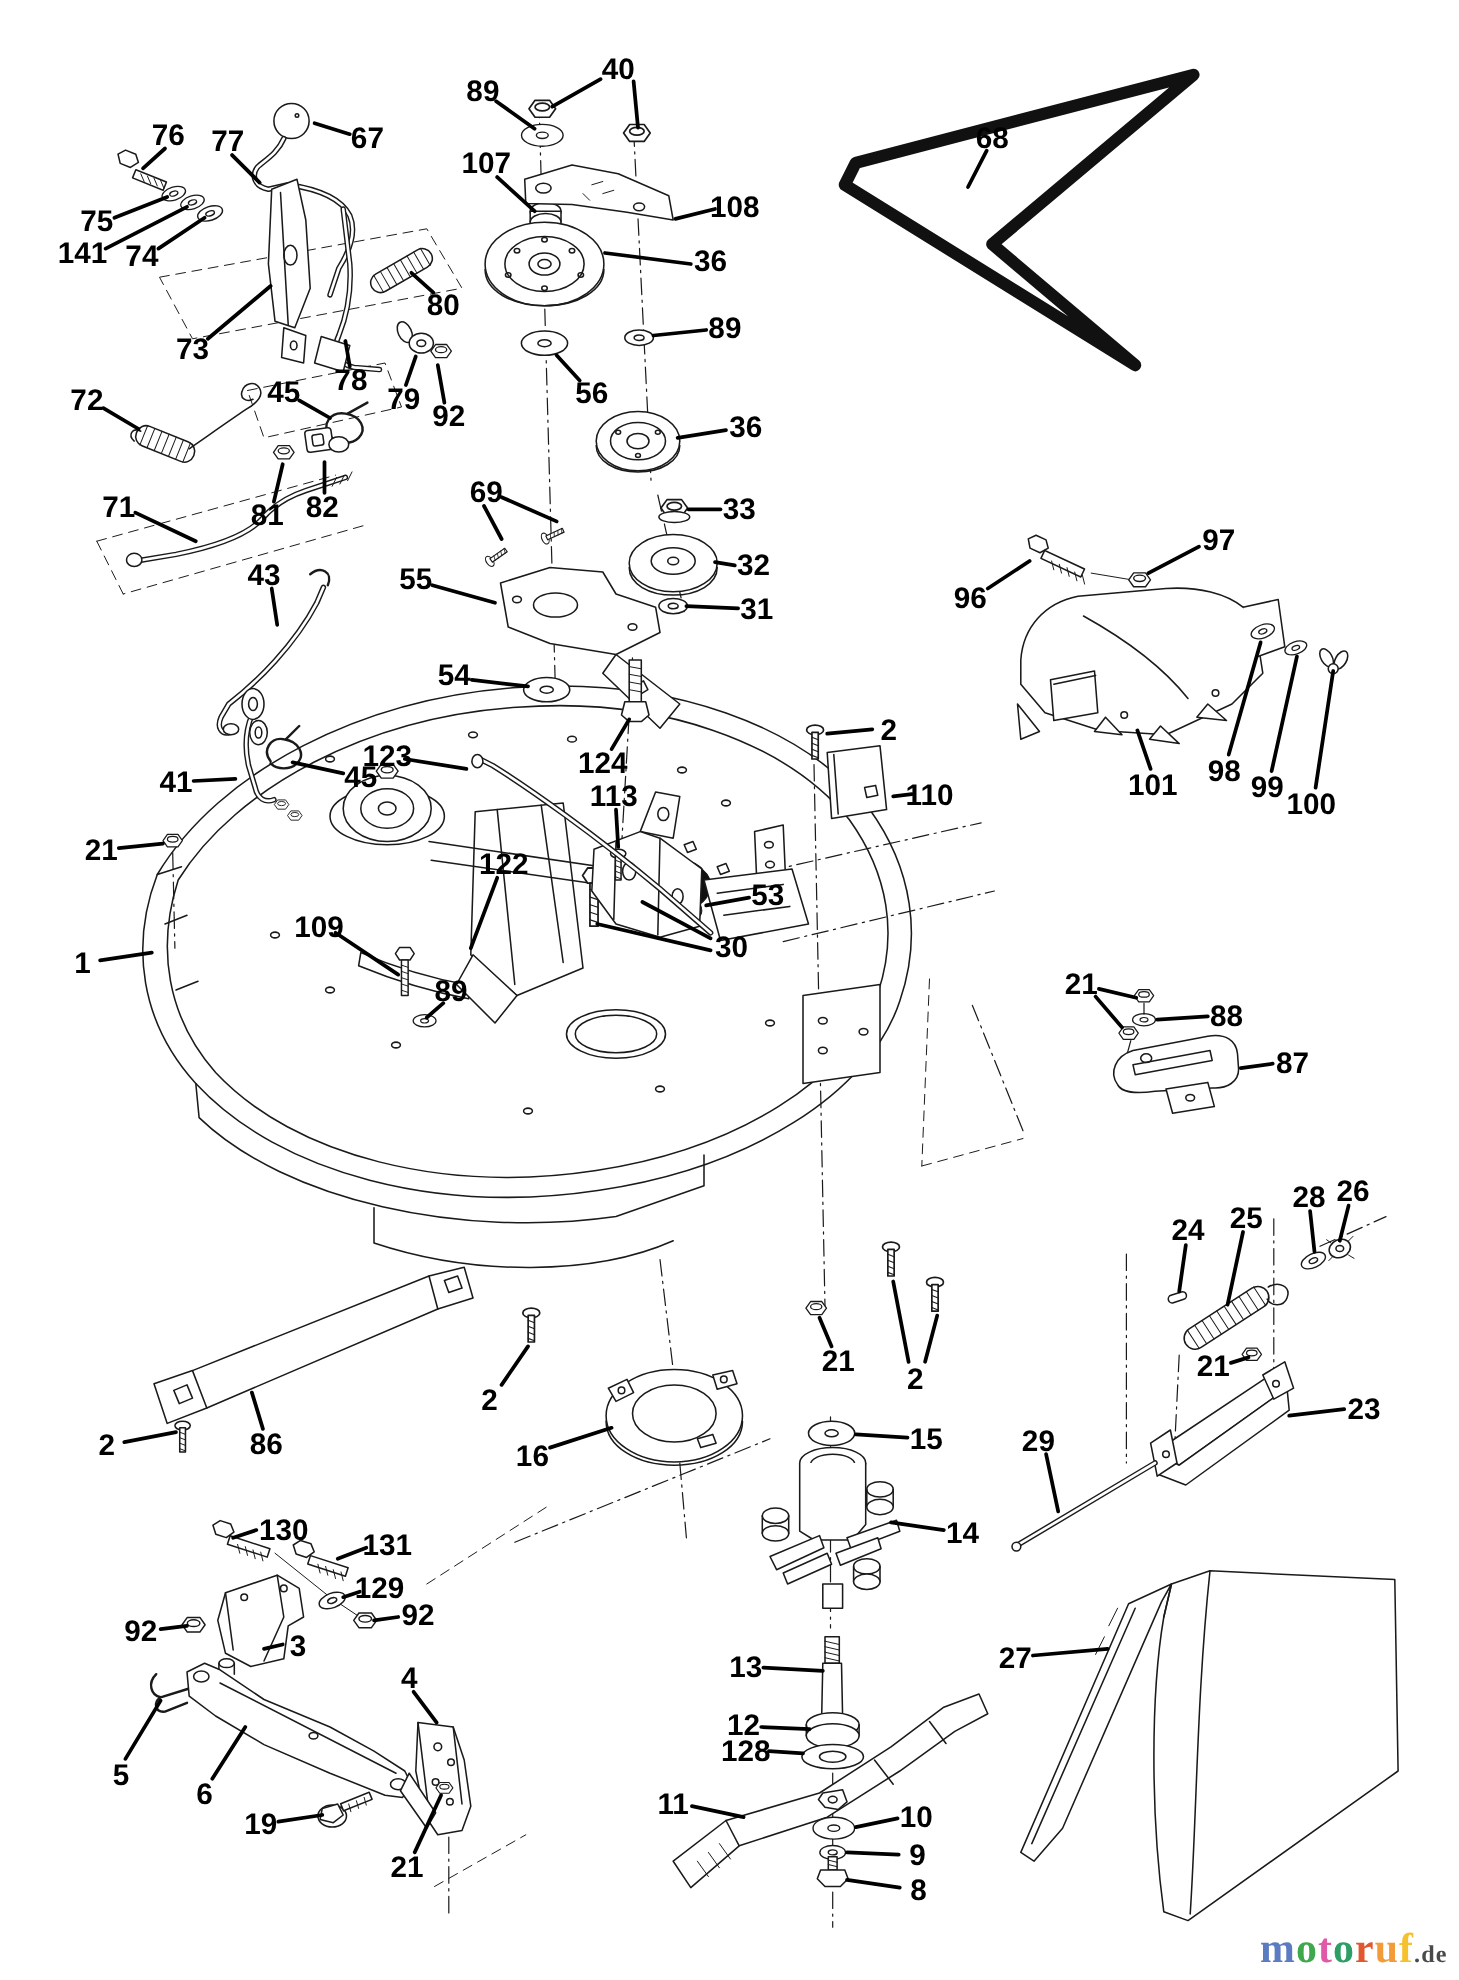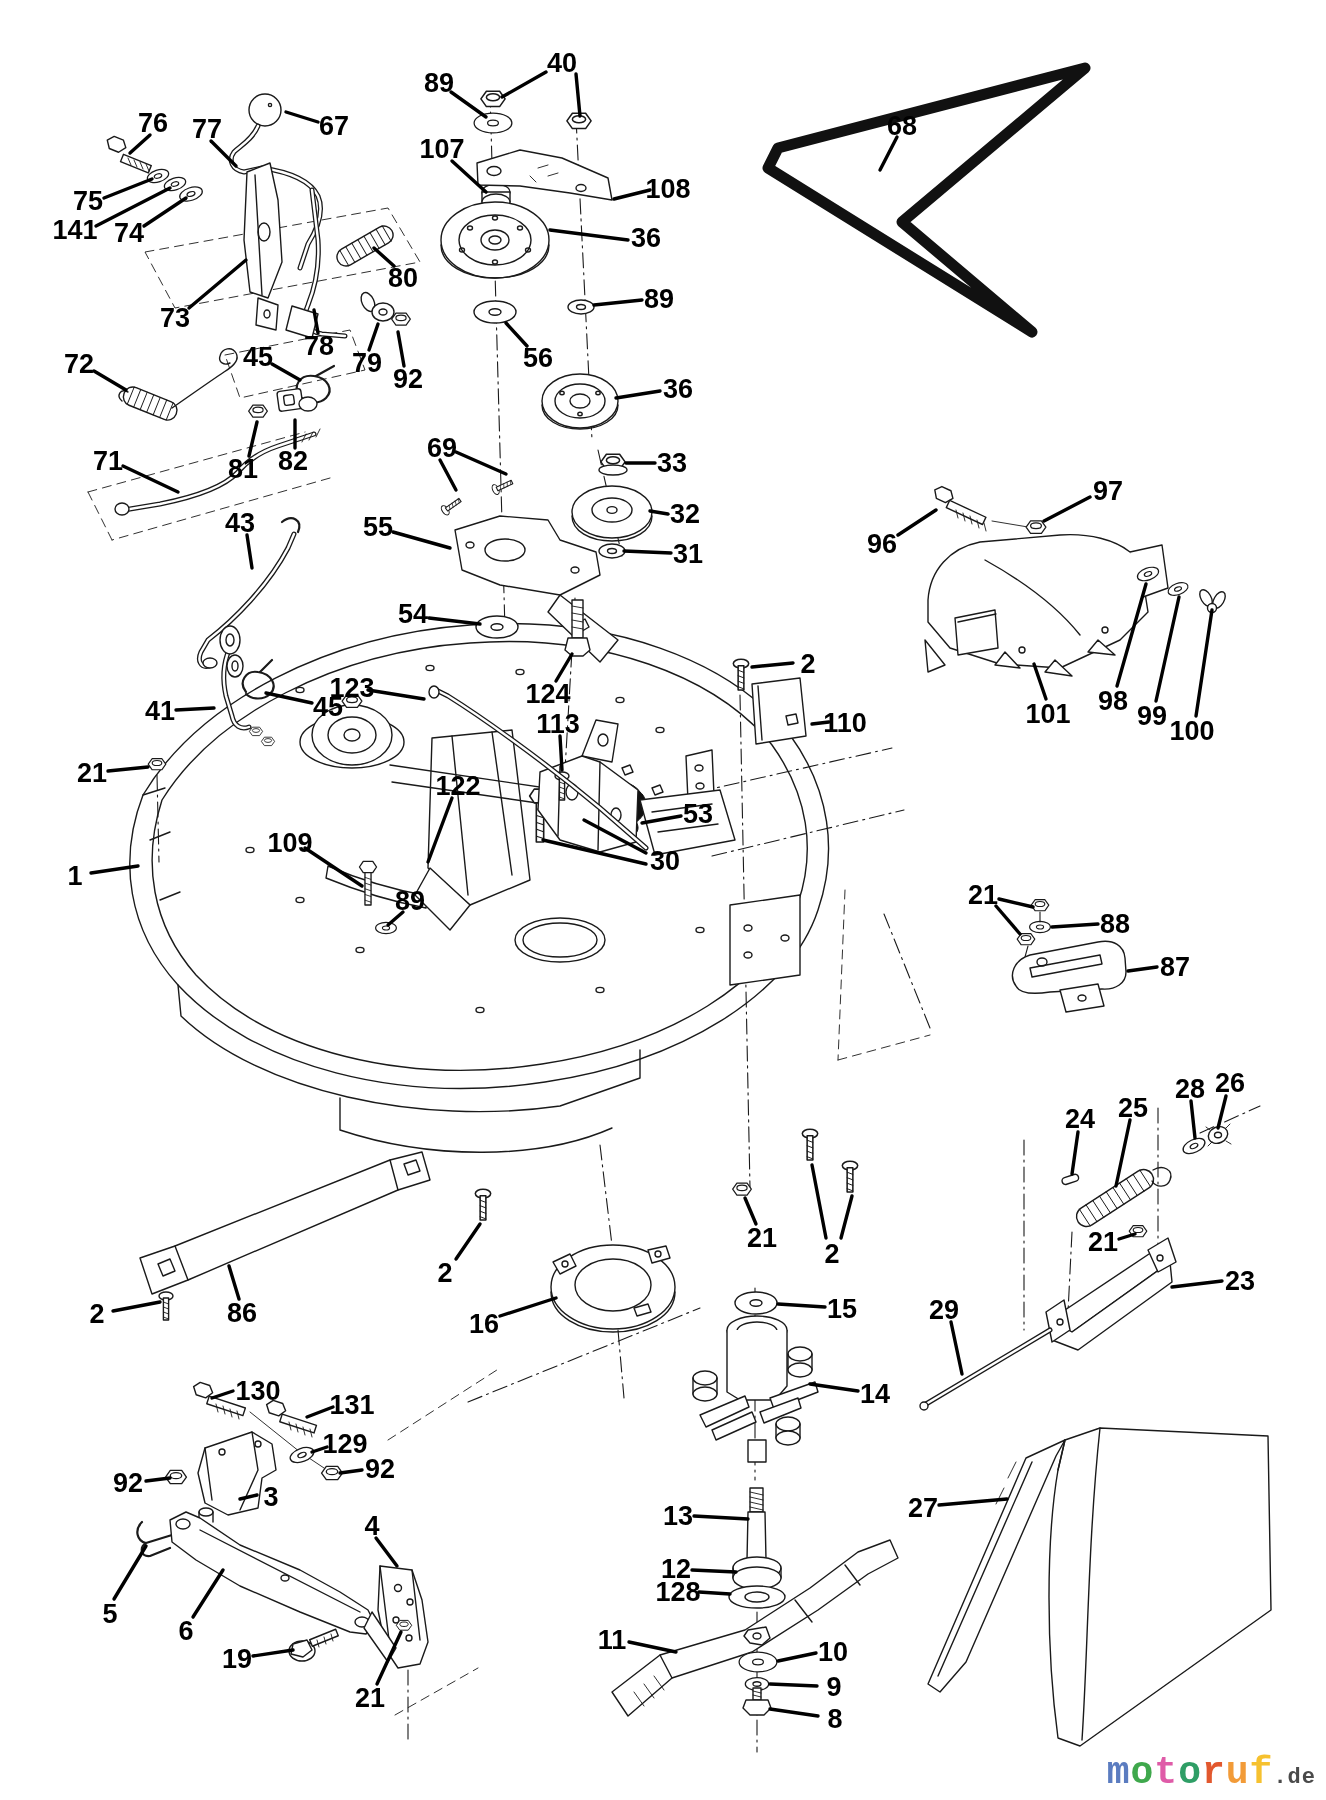--- a/index.html
+++ b/index.html
@@ -11,21 +11,21 @@
   .fb{fill:#111111;stroke:#111111;stroke-width:1;}
   .thk{stroke-width:2.2;}
   .dash{stroke-dasharray:9 6;}
   .ddot{stroke-dasharray:15 5 2 5;stroke-width:1.1;}
   .thin{stroke-width:0.9;}
   .callout{font:bold 27px "Liberation Sans",sans-serif;fill:#000;text-anchor:middle;}
   .leader{stroke:#000;stroke-width:3.4;stroke-linecap:round;}
   .belt{fill:none;stroke:#111;stroke-width:11;stroke-linecap:round;stroke-linejoin:round;}
   .tube{fill:none;stroke:#1a1a1a;stroke-width:5;stroke-linecap:round;stroke-linejoin:round;}
   .tube2{fill:none;stroke:#fff;stroke-width:2.4;stroke-linecap:round;stroke-linejoin:round;}
-  #watermark{position:absolute;right:10px;bottom:6px;font-family:Liberation Mono, monospace;
+  #watermark{position:absolute;right:10px;bottom:6px;font-family:Liberation Serif, serif;
              font-weight:bold;font-size:38px;letter-spacing:1px;}
   #watermark .tld{font-size:22px;font-weight:bold;}
 </style>
 </head>
 <body>
 
 <div id="page">
 <svg id="diagram" width="1326" height="1800" viewBox="0 0 1326 1800">
   <defs>
     <g id="nut">

